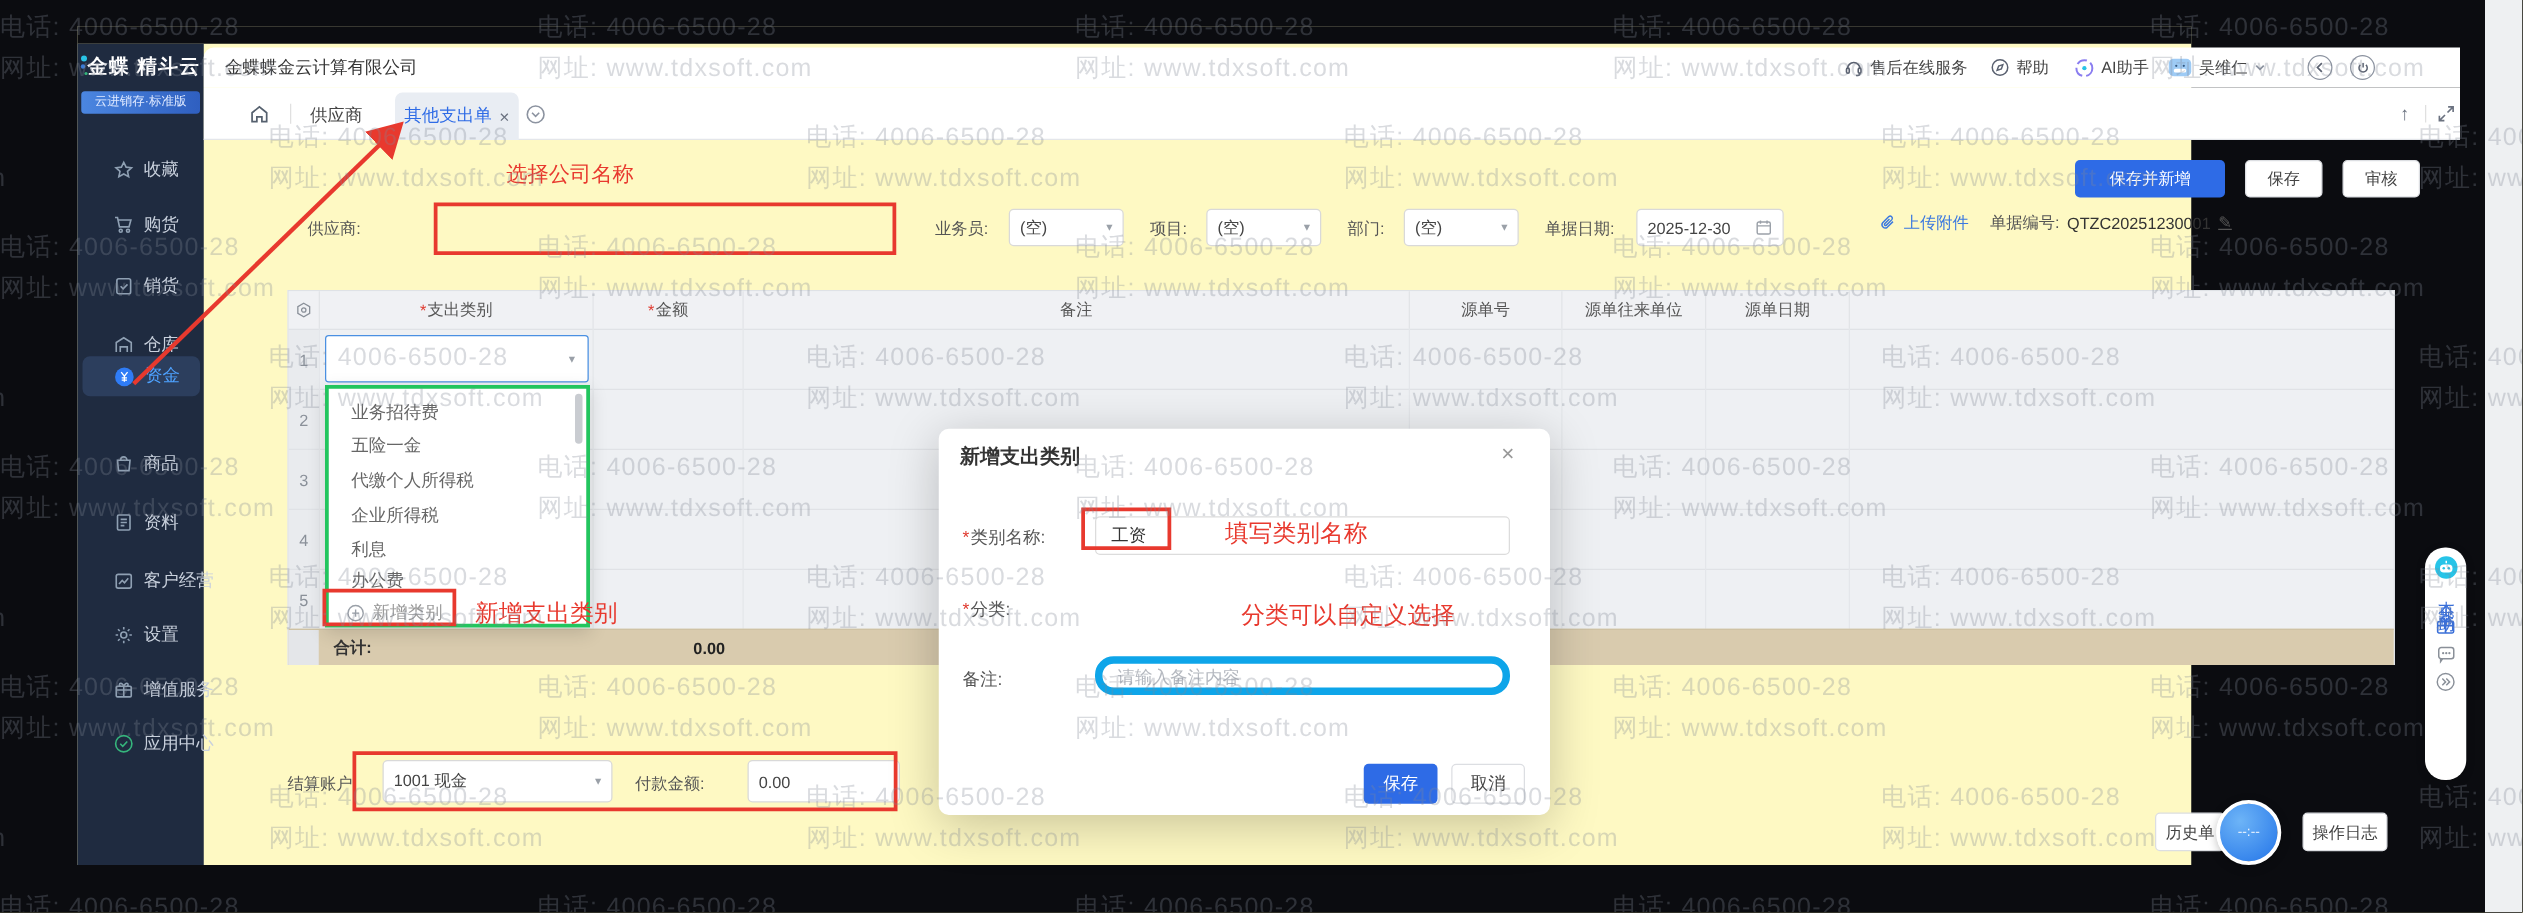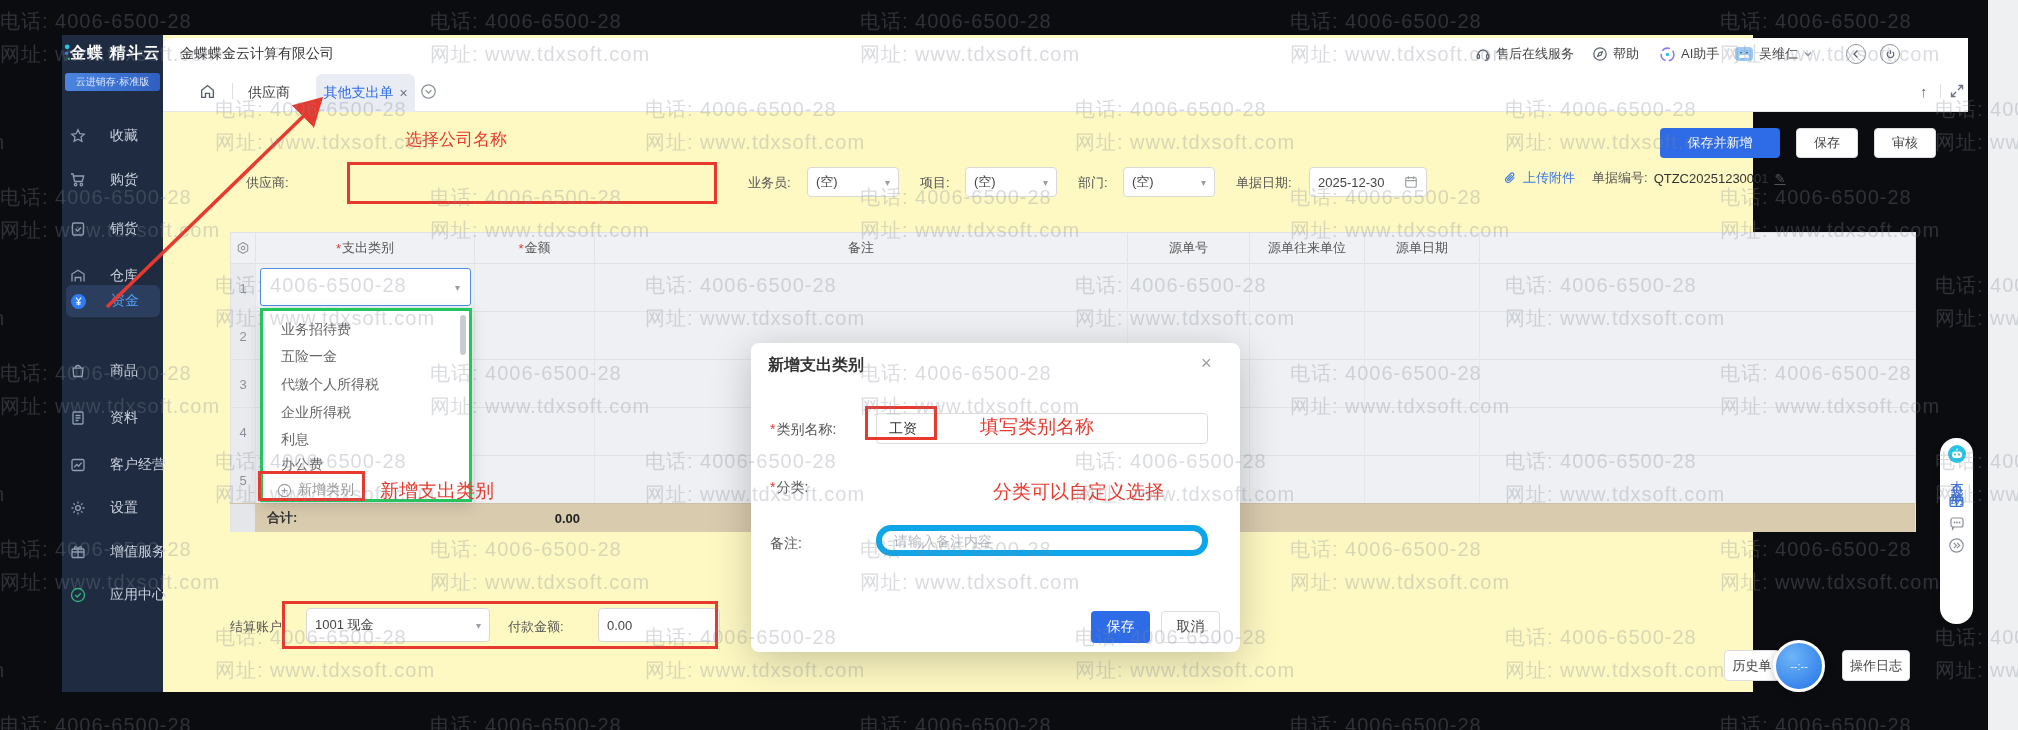--- a/index.html
+++ b/index.html
@@ -13,21 +13,21 @@
 
   
   .window { left:62px; top:21px; width:1691px; height:671px; background:#fef9c3; }
   .topblack { left:0; top:0; width:100%; height:14px; background:#0b0c10; }
 
   
   .sidebar { left:0; top:14px; width:101px; height:657px; background:#1f2b40; }
   .logo { left:8px; top:8px; color:#fff; font-size:16px; font-weight:bold; letter-spacing:1px; white-space:nowrap; }
   .logo-dots { left:2px; top:6px; width:8px; height:26px; }
   .badge { left:3px; top:38px; width:95px; height:18px; background:linear-gradient(90deg,#4b86e0,#2f5fc0); border-radius:3px; color:#dfe9ff; font-size:10px; text-align:center; line-height:18px; white-space:nowrap; }
-  .side-item { left:0; width:101px; height:32px; display:flex; align-items:center; gap:24px; padding-left:8px; color:#c9d1dd; font-size:14px; cursor:pointer; white-space:nowrap; }
+  .side-item { left:0; width:101px; height:32px; display:flex; align-items:center; gap:8px; padding-left:29px; color:#c9d1dd; font-size:14px; cursor:pointer; white-space:nowrap; }
   .side-item svg { flex:0 0 auto; }
   .side-item.active { color:#4ea2ff; }
   .active-pill { left:4px; top:250px; width:94px; height:32px; background:#2c3e5d; border-radius:6px; }
 
   
   .topwhite { left:101px; top:17px; width:1805px; height:32px; background:#fff; border-radius:8px 0 0 0; }
   .company { left:118px; top:24px; font-size:14px; color:#333; }
   .searchbox { left:1034px; top:20px; width:344px; height:27px; background:#f6f7f8; border:1px solid #ececec; border-radius:4px; display:flex; align-items:center; padding:0 8px; gap:8px; }
   .searchbox .slabel { font-size:13px; color:#333; }
   .searchbox .sdiv { width:1px; height:14px; background:#d9d9d9; }

